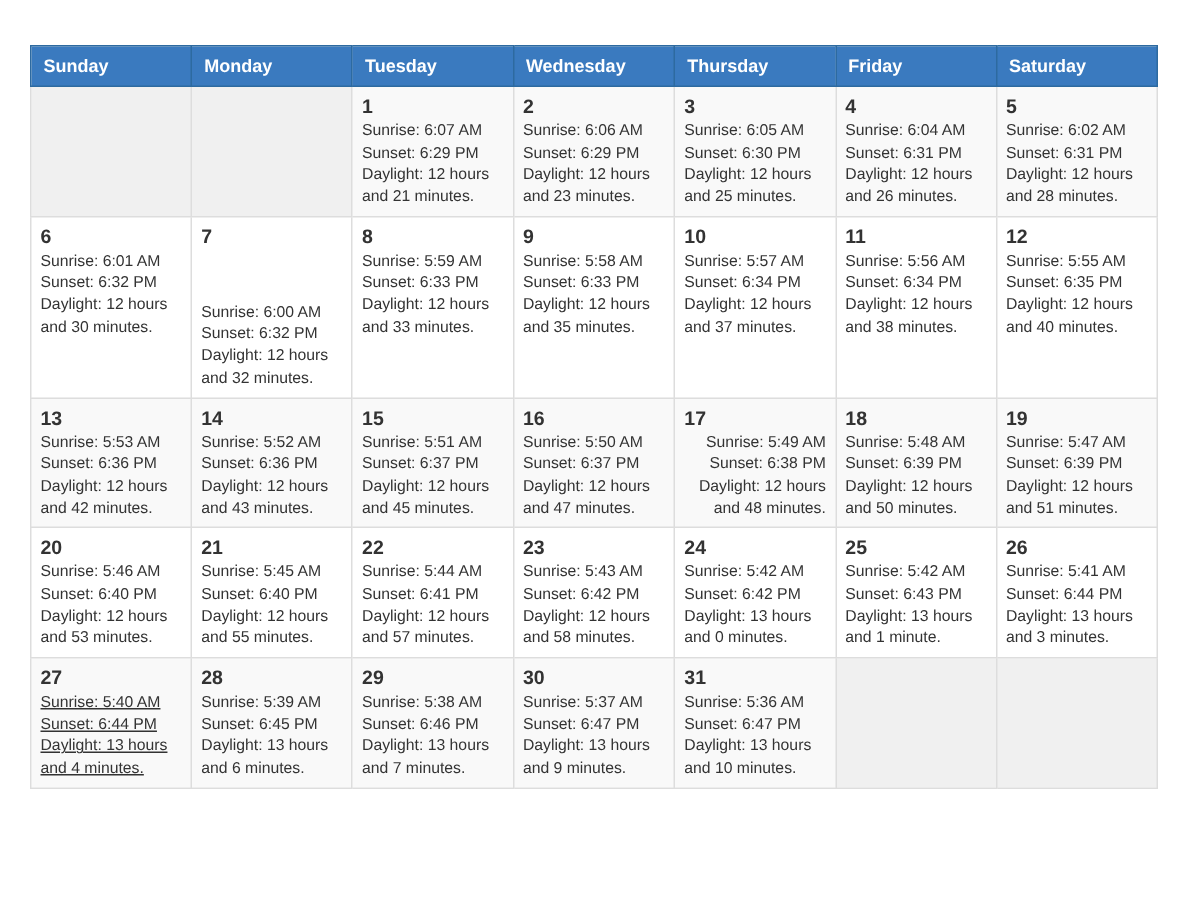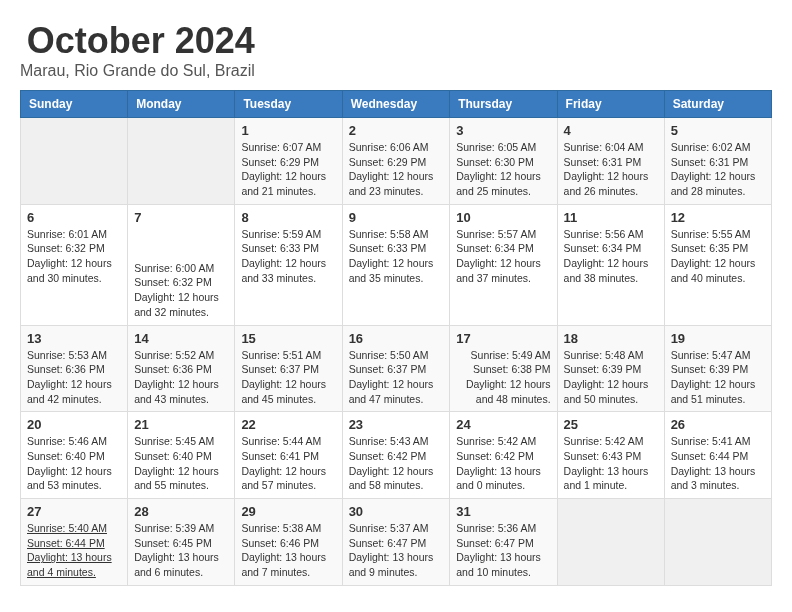--- a/index.html
+++ b/index.html
@@ -88,24 +88,20 @@
       color: #333;
     }
     .empty-cell {
       background: #f0f0f0 !important;
     }
   </style>
 </head>
 <body>
 
 <div class="header">
-  <div class="title-block">
-    <h1>October 2024</h1>
-    <h2>Marau, Rio Grande do Sul, Brazil</h2>
-  </div>
 </div>
 
 <table class="calendar">
   <thead>
     <tr>
     <th>Sunday</th>
         <th>Monday</th>
         <th>Tuesday</th>
         <th>Wednesday</th>
         <th>Thursday</th>

